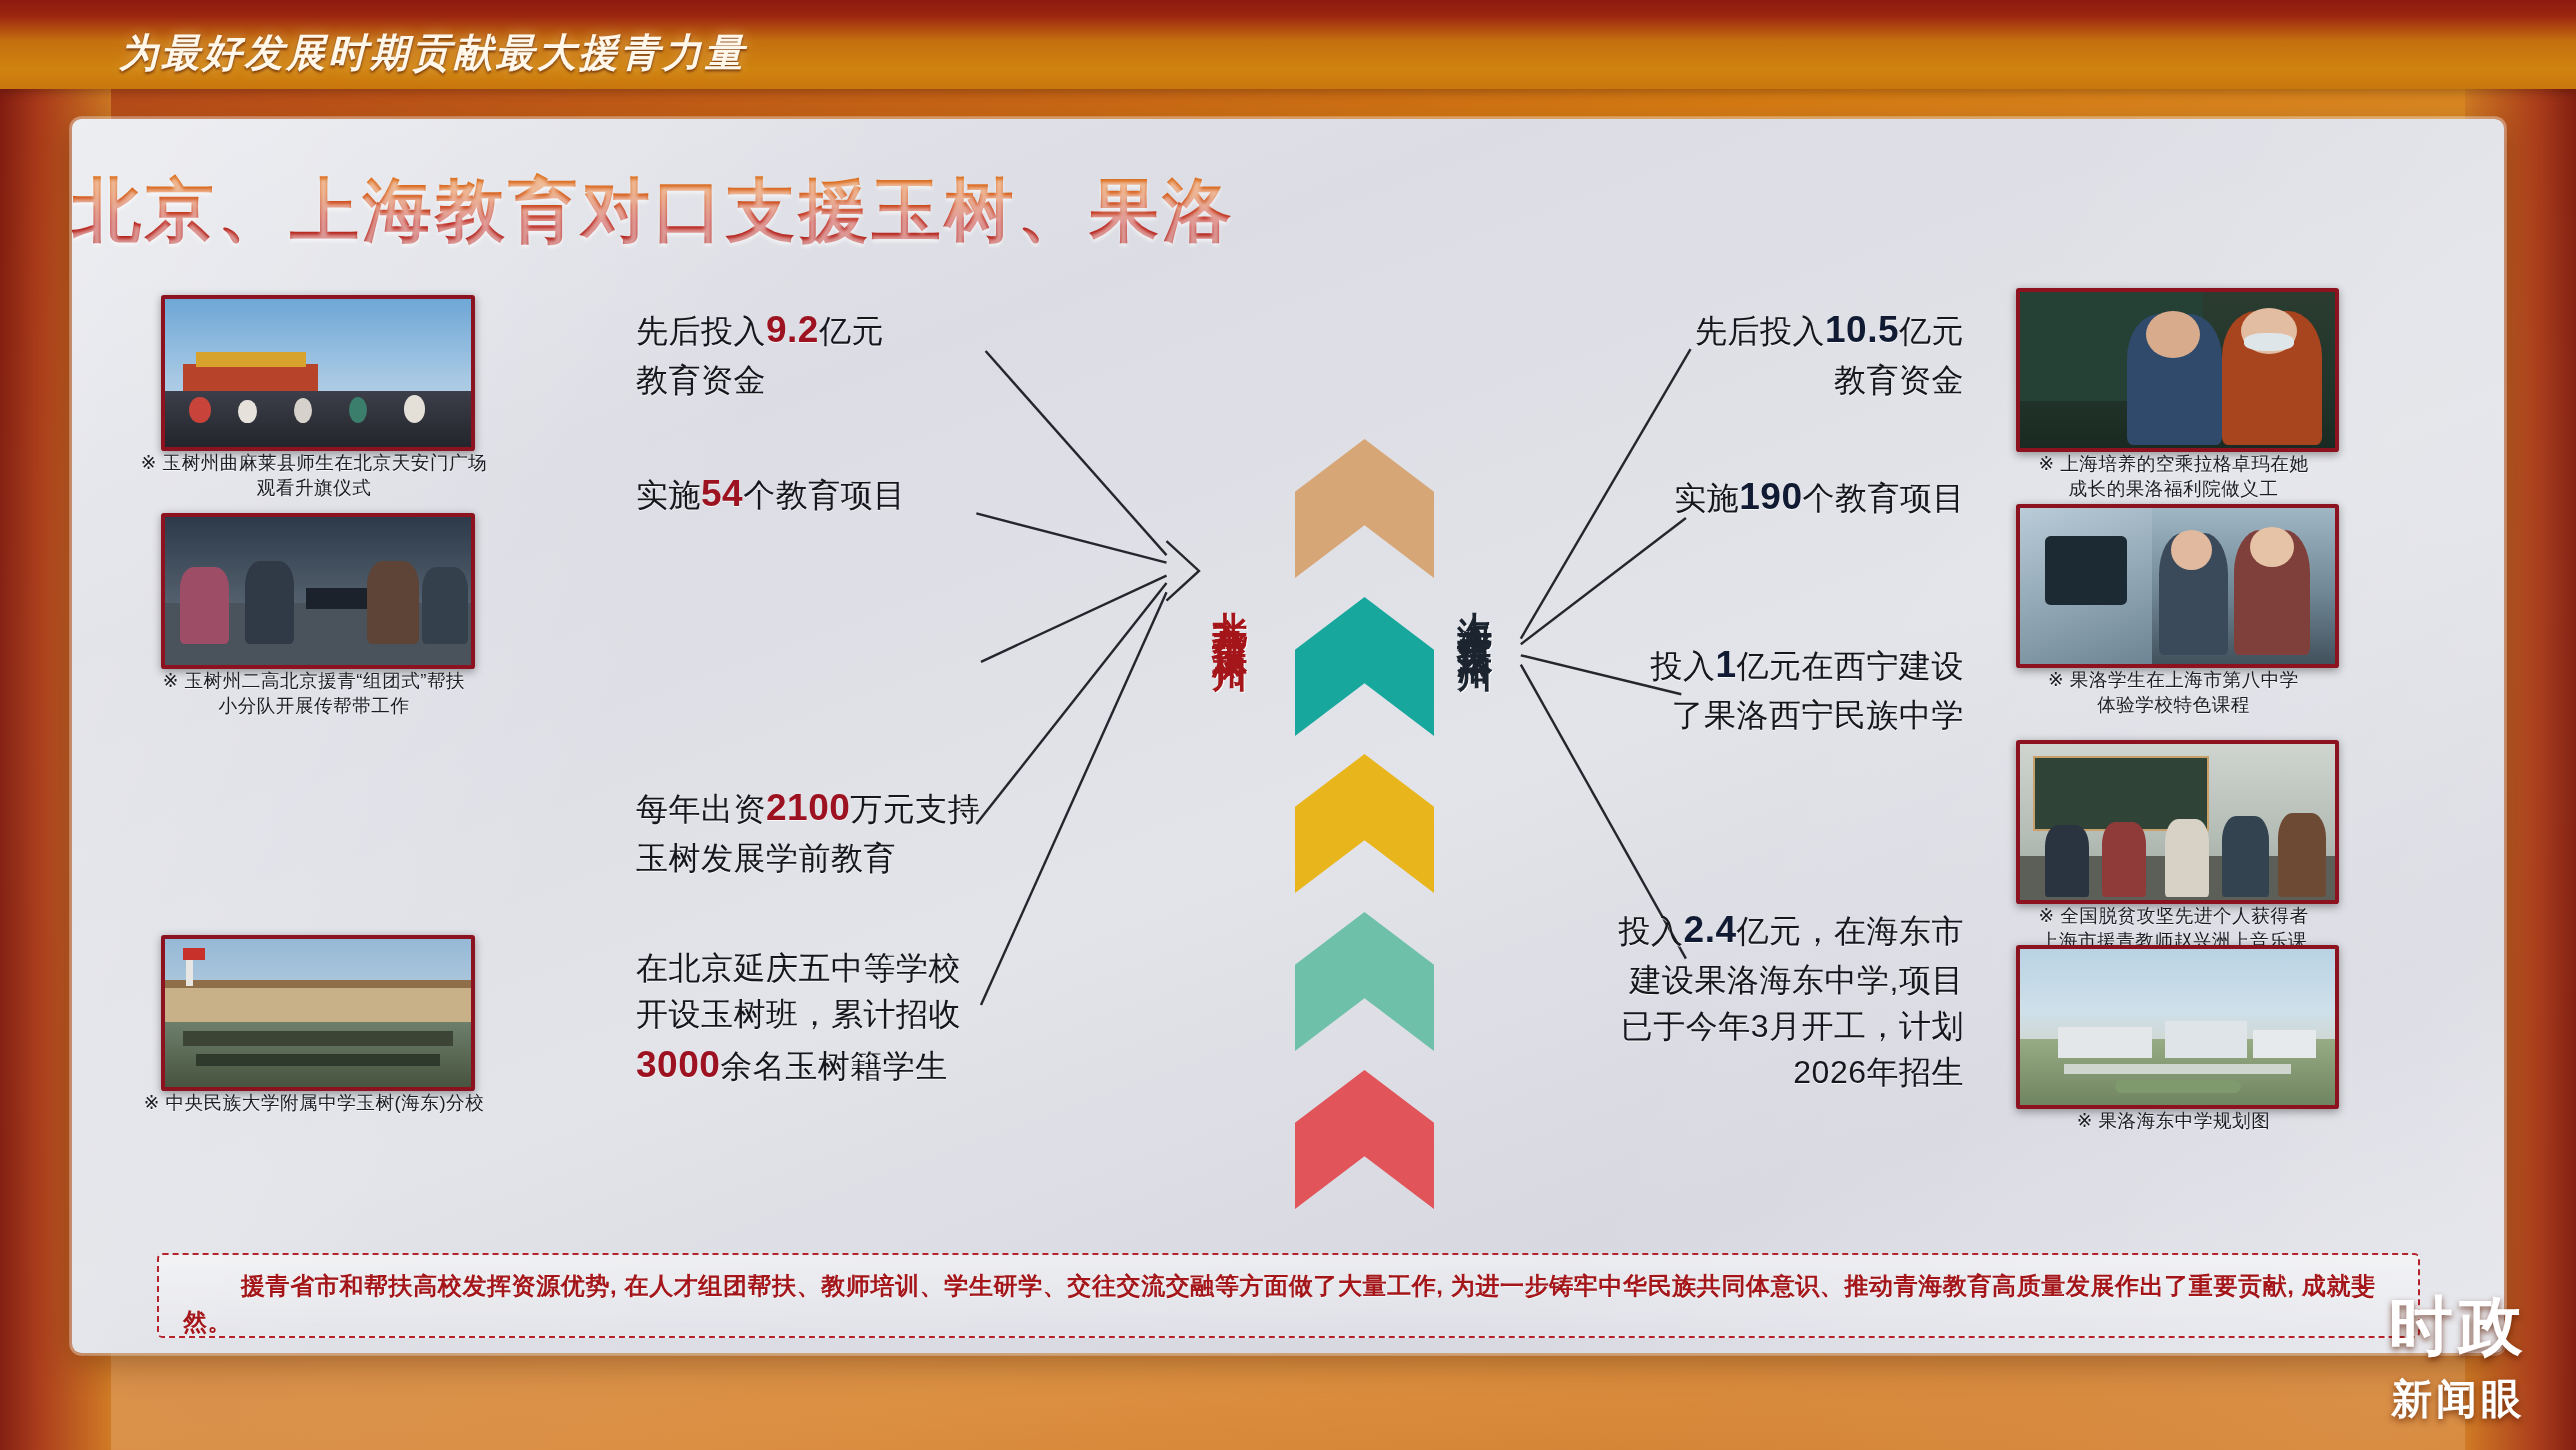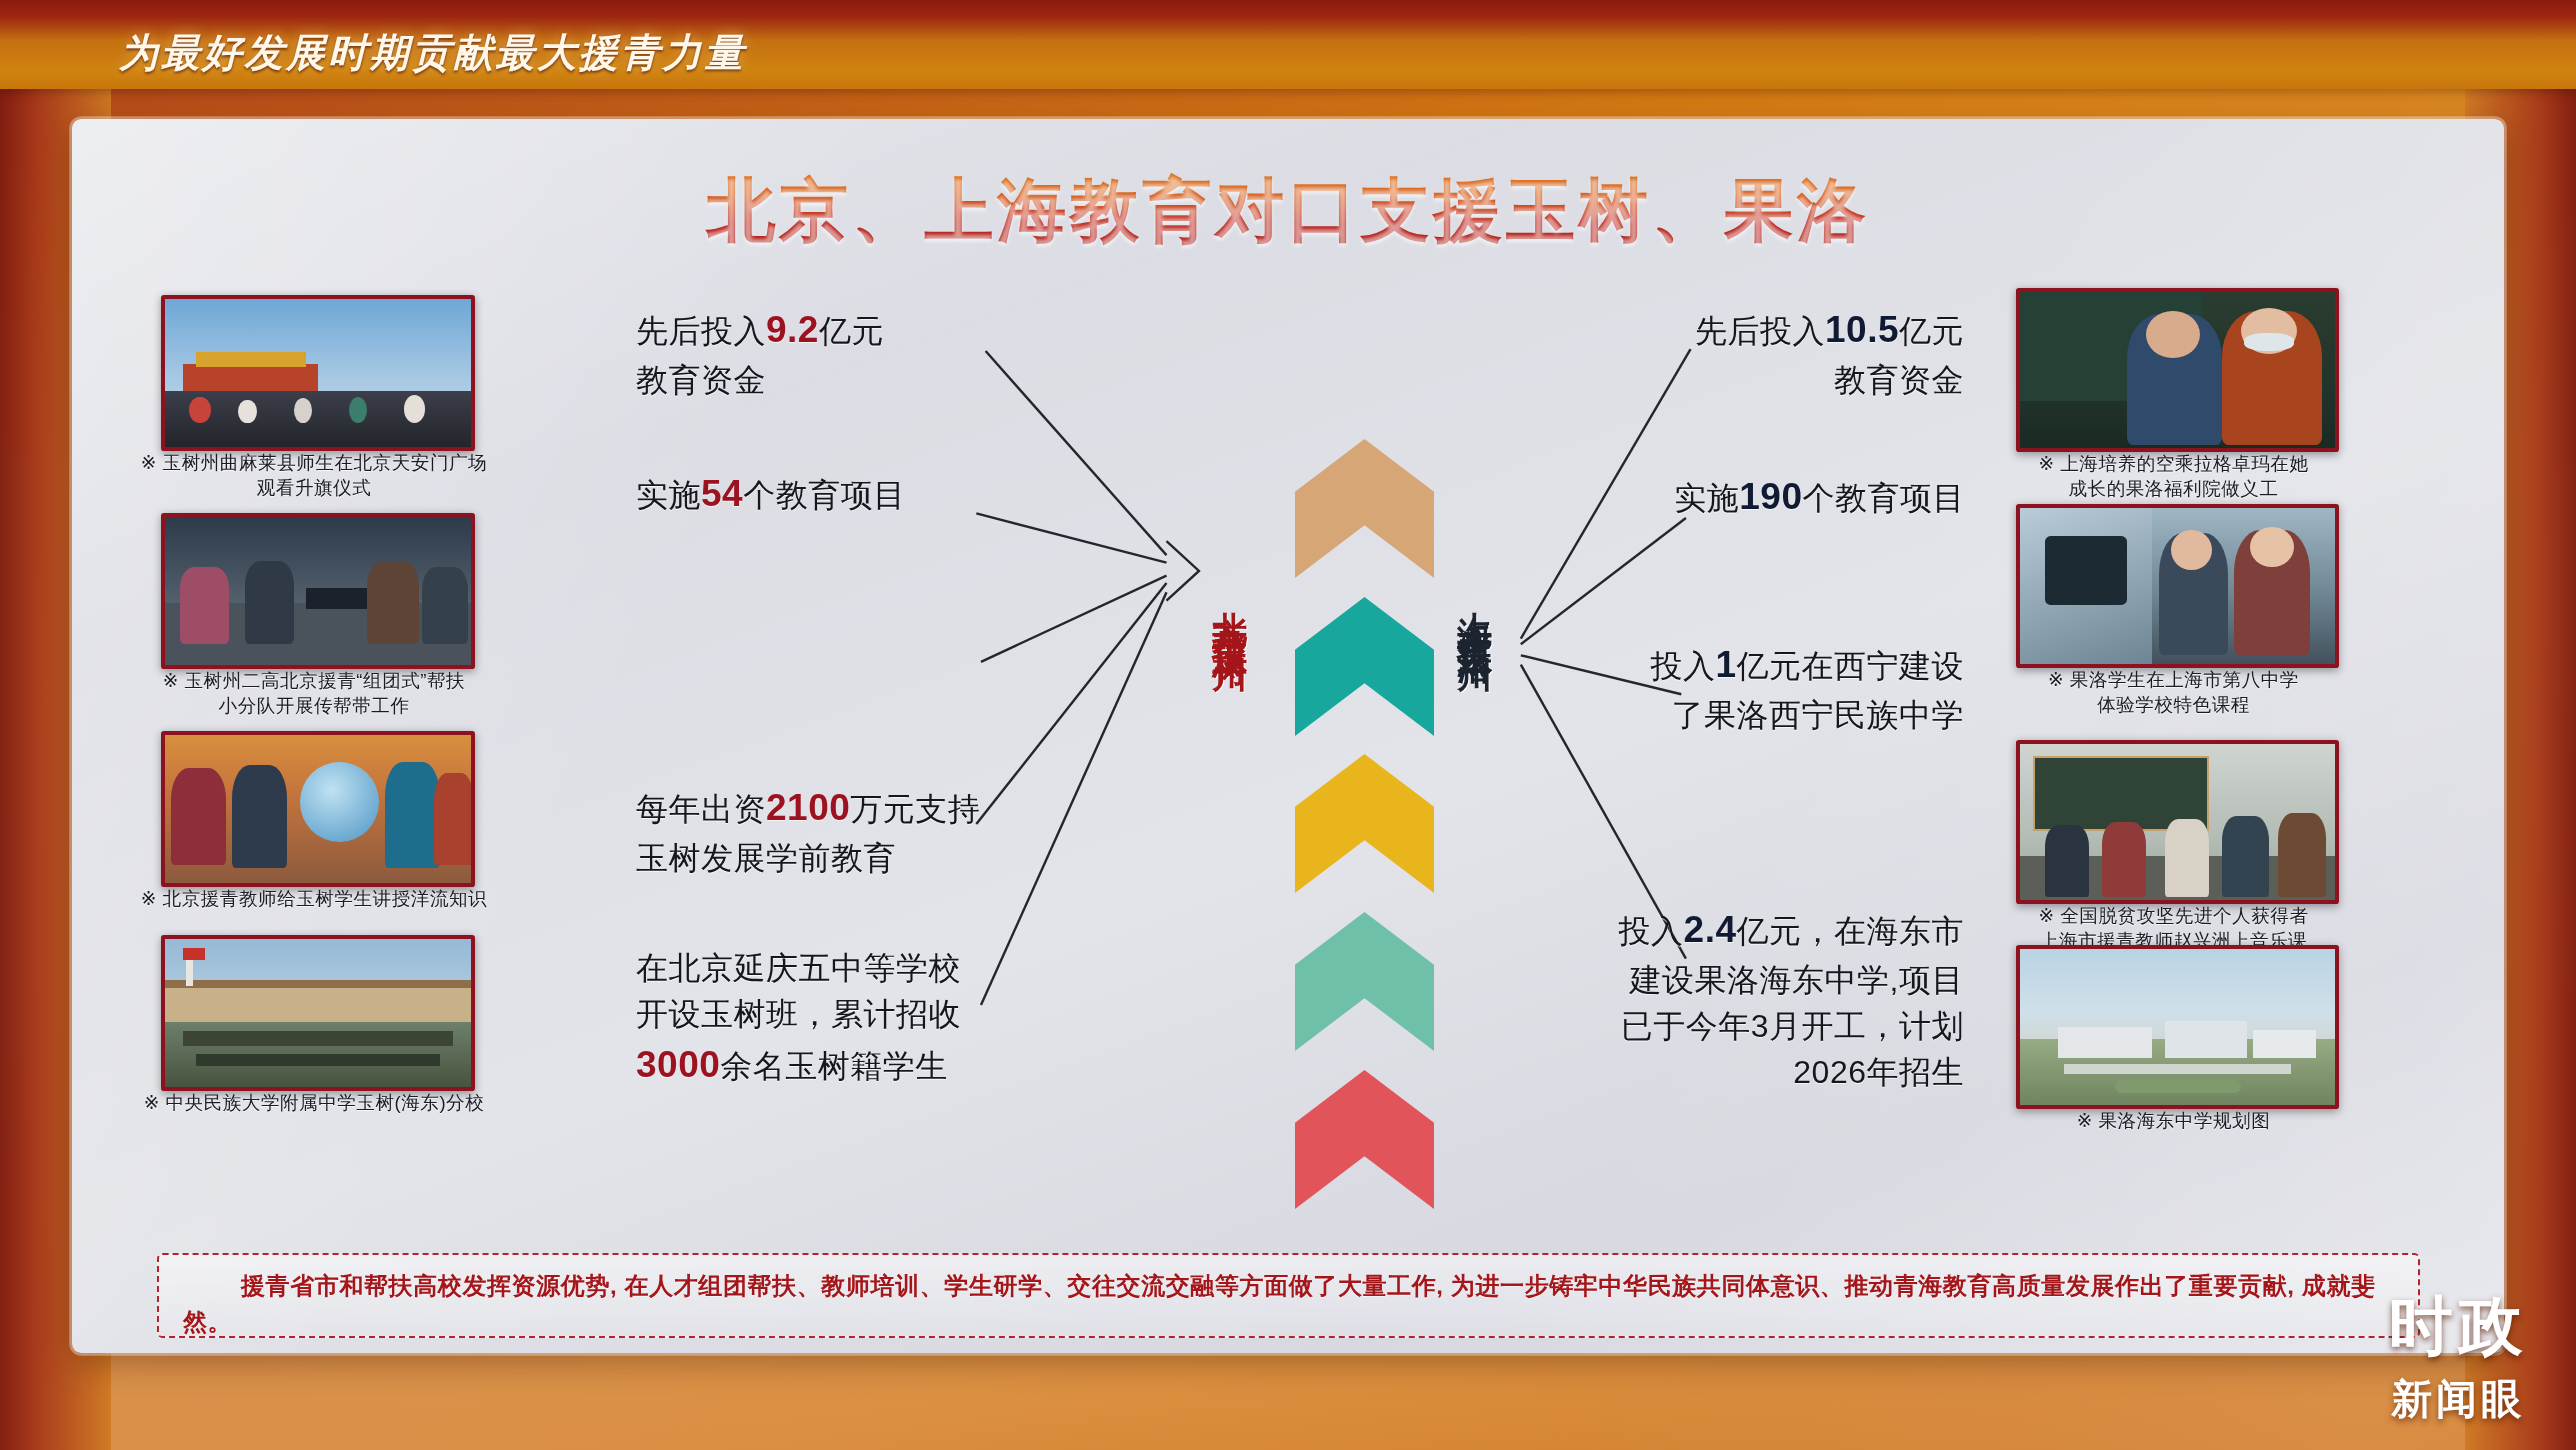--- a/index.html
+++ b/index.html
@@ -34,21 +34,21 @@
   .board{position:absolute;left:72px;top:119px;width:2432px;height:1234px;
     background:linear-gradient(160deg,#e6e7ec 0%,#dcdde4 25%,#e3e4e9 55%,#d7d8e0 80%,#e2e3e9 100%);
     border-radius:9.3px;
     box-shadow:0 0 0 2.8px rgba(255,255,255,.35), 0 9.3px 32px rgba(60,20,0,.35);
     overflow:hidden;z-index:5;}
   .board:before{content:"";position:absolute;inset:0;
     background:linear-gradient(115deg,rgba(255,255,255,.30) 0%,rgba(255,255,255,0) 28%,rgba(255,255,255,0) 66%,rgba(255,255,255,.22) 100%);
     pointer-events:none;}
 
   
-  .main-title{position:absolute;left:0;top:46px;width:100%;text-align:center;
+  .main-title{position:absolute;left:0;top:46px;width:100%;text-align:left;
     font-size:69px;font-weight:bold;letter-spacing:3.7px;
     background:linear-gradient(180deg,#e07b20 0%,#d85f17 30%,#bb2118 62%,#a81a16 100%);
     -webkit-background-clip:text;background-clip:text;color:transparent;
     text-shadow:0 2.8px 3.7px rgba(255,255,255,.55);}
 
   
   .chev-col{position:absolute;left:1223px;top:320px;width:139px;height:770px;}
   .chev{position:absolute;left:0;width:139px;height:139px;
     clip-path:polygon(0% 38%,50% 0%,100% 38%,100% 100%,50% 62%,0% 100%);}
 
@@ -212,33 +212,20 @@
         <div class="bar" style="left:46%;top:48%;width:20%;height:14%;background:#1c222b;"></div>
         <div class="blob" style="left:66%;top:30%;width:17%;height:56%;background:#5e4436;border-radius:30% 30% 8% 8%;"></div>
         <div class="blob" style="left:84%;top:34%;width:15%;height:52%;background:#35404d;border-radius:30% 30% 8% 8%;"></div>
       </div>
       <div class="cap">
         <span>※ 玉树州二高北京援青“组团式”帮扶</span><br>
         <span>小分队开展传帮带工作</span>
       </div>
     </div>
 
-    <div class="photo-card" style="left:89px;top:612px;width:306px;height:148px;">
-      <div class="photo">
-        <div class="sky" style="background:linear-gradient(180deg,#d88f3e 0%,#c4743c 40%,#8c5a3e 100%)"></div>
-        <div class="blob" style="left:44%;top:18%;width:26%;height:54%;background:radial-gradient(circle at 40% 35%,#bfe2f2,#4e94c4);"></div>
-        <div class="blob" style="left:2%;top:22%;width:18%;height:66%;background:#8d2e3a;border-radius:32% 32% 6% 6%;"></div>
-        <div class="blob" style="left:22%;top:20%;width:18%;height:70%;background:#2d3b4c;border-radius:32% 32% 6% 6%;"></div>
-        <div class="blob" style="left:72%;top:18%;width:18%;height:72%;background:#1f6d8c;border-radius:32% 32% 6% 6%;"></div>
-        <div class="blob" style="left:88%;top:26%;width:13%;height:62%;background:#a8422f;border-radius:32% 32% 6% 6%;"></div>
-      </div>
-      <div class="cap">
-        <span>※ 北京援青教师给玉树学生讲授洋流知识</span>
-      </div>
-    </div>
 
     <div class="photo-card" style="left:89px;top:816px;width:306px;height:148px;">
       <div class="photo">
         <div class="sky" style="background:linear-gradient(180deg,#95b9d6 0%,#b9cfe0 50%,#cfd9df 100%)"></div>
         <div class="bar" style="left:0;top:30%;width:100%;height:26%;background:#c8b089;"></div>
         <div class="bar" style="left:0;top:28%;width:100%;height:5%;background:#8e6f4a;"></div>
         <div class="bar" style="left:7%;top:6%;width:2%;height:26%;background:#e8e6e2;"></div>
         <div class="blob" style="left:6%;top:6%;width:7%;height:8%;background:#c8302a;border-radius:0;"></div>
         <div class="bar" style="left:0;top:56%;width:100%;height:44%;background:linear-gradient(180deg,#6d7f6b,#47543f);"></div>
         <div class="bar" style="left:6%;top:62%;width:88%;height:10%;background:#3b4435;"></div>

